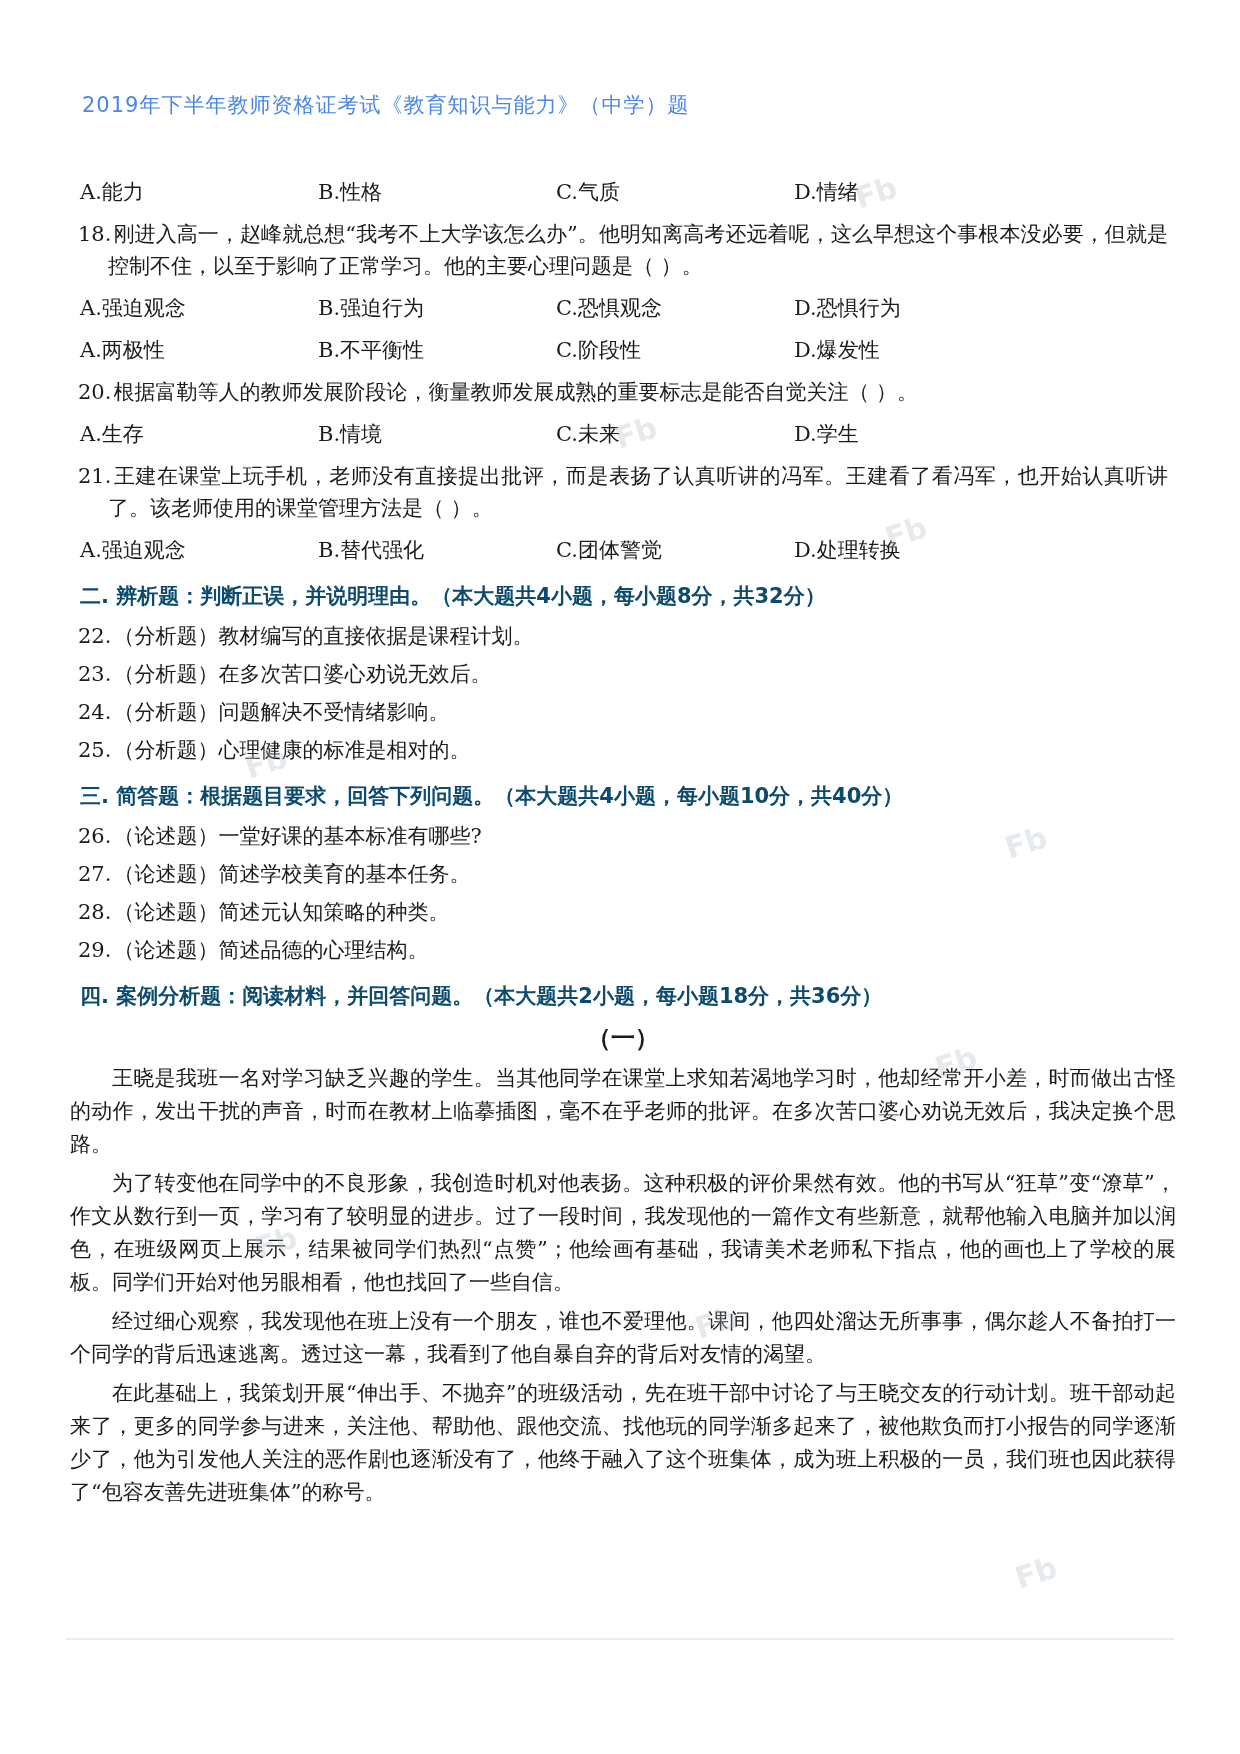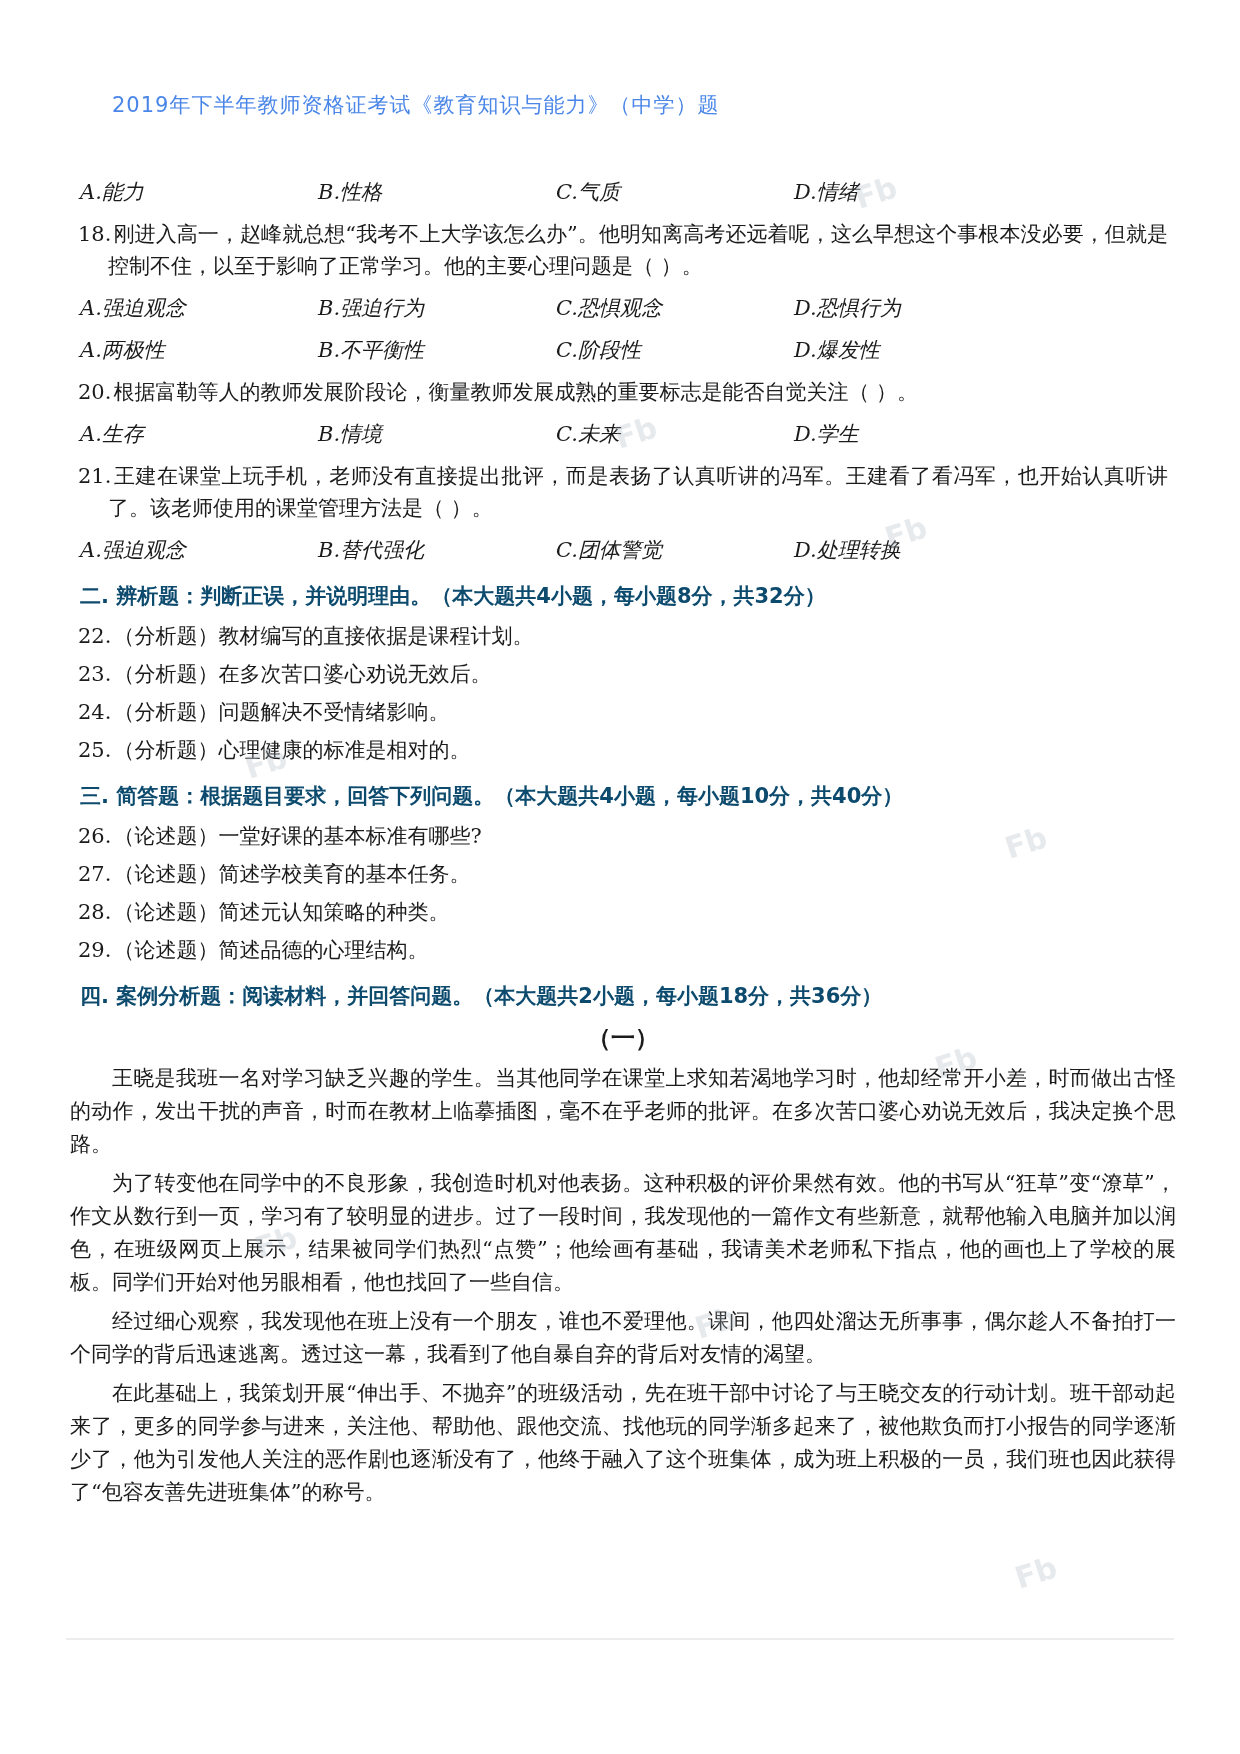--- a/index.html
+++ b/index.html
@@ -2,25 +2,25 @@
 <html><head>
 <meta charset="utf-8">
 <style>
   html,body{margin:0;padding:0;}
   body{
     width:1240px;height:1754px;background:#ffffff;position:relative;overflow:hidden;
     font-family:"DejaVu Serif","Liberation Serif",serif;color:#1b1b1b;
   }
   .doc{position:absolute;left:0;top:0;right:0;padding:90px 56px 0 62px;box-sizing:border-box;}
   .title{
-    margin:0 0 56px 50px;
+    margin:0 0 56px 20px;
     font-family:"DejaVu Sans","Liberation Sans",sans-serif;
     font-weight:500;font-size:21px;line-height:30px;color:#4a86e8;letter-spacing:1px;
   }
-  .q-options{display:flex;margin:10px 0 10px 18px;font-size:21px;line-height:32px;font-style:italic;}
+  .q-options{display:flex;margin:10px 0 10px 18px;font-size:21px;line-height:32px;}
   .q-options span{width:238px;flex:0 0 auto;}
   .q-options span:last-child{width:auto;}
   .question{margin:6px 16px;font-size:21px;line-height:32px;padding-left:30px;text-indent:-30px;text-align:justify;}
   .q-num{padding-right:2px;}
   .section-h{
     margin:14px 0 8px 18px;
     font-family:"DejaVu Sans","Liberation Sans",sans-serif;
     font-weight:bold;font-size:21px;line-height:32px;color:#0c4a6e;
   }
   .center-h{margin:4px 0 6px;text-align:center;font-size:24px;line-height:36px;font-weight:600;}

